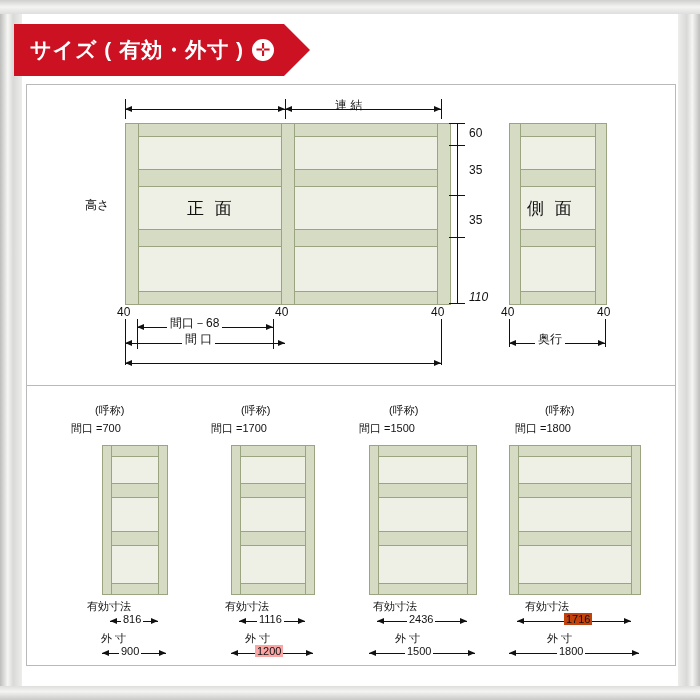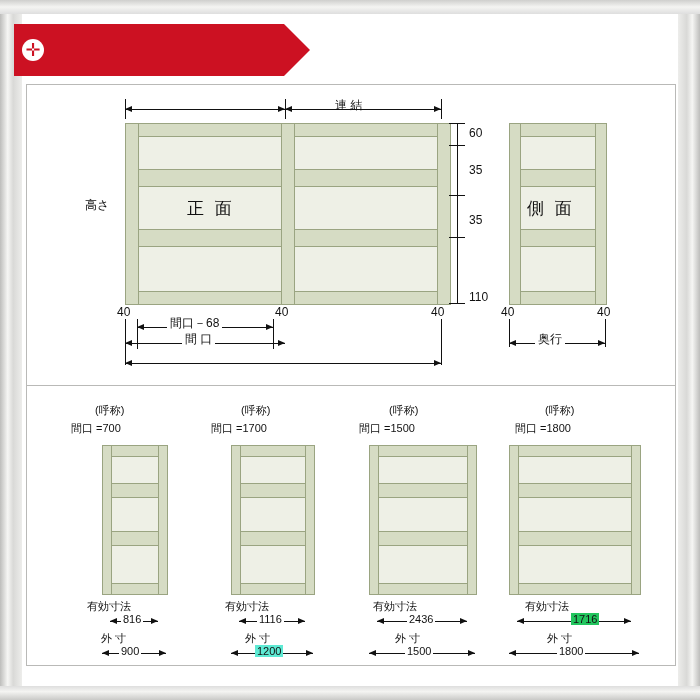--- a/index.html
+++ b/index.html
@@ -79,20 +79,21 @@
 </head>
 <body>
 
 <div class="page">
   <div class="metal-left"></div>
   <div class="metal-right"></div>
   <div class="metal-top"></div>
   <div class="metal-bottom"></div>
 
   <div class="ribbon">
+    <span class="ribbon-text">サイズ ( 有効・外寸 )</span>
     <span class="plus-badge">✛</span>
   </div>
 
   <div class="panel">
     <div class="divider"></div>
 
     <div class="line-v" style="left:98px;top:14px;height:20px;"></div>
     <div class="line-v" style="left:258px;top:14px;height:20px;"></div>
     <div class="line-v" style="left:414px;top:14px;height:20px;"></div>
 
@@ -130,21 +131,21 @@
 
     <div class="line-v" style="left:430px;top:38px;height:180px;"></div>
     <div class="line-h" style="left:422px;top:38px;width:16px;"></div>
     <div class="line-h" style="left:422px;top:60px;width:16px;"></div>
     <div class="line-h" style="left:422px;top:110px;width:16px;"></div>
     <div class="line-h" style="left:422px;top:152px;width:16px;"></div>
     <div class="line-h" style="left:422px;top:218px;width:16px;"></div>
     <div class="lbl" style="left:442px;top:41px;">60</div>
     <div class="lbl" style="left:442px;top:78px;">35</div>
     <div class="lbl" style="left:442px;top:128px;">35</div>
-    <div class="lbl" style="left:442px;top:205px;">110</div>
+    <div class="lbl" style="left:442px;top:205px;font-style:italic;">110</div>
 
     <div class="lbl" style="left:90px;top:220px;">40</div>
     <div class="lbl" style="left:248px;top:220px;">40</div>
     <div class="lbl" style="left:404px;top:220px;">40</div>
 
     <div class="line-v" style="left:110px;top:234px;height:30px;"></div>
     <div class="line-v" style="left:246px;top:234px;height:30px;"></div>
     <div class="line-h" style="left:110px;top:242px;width:136px;"></div>
     <div class="arrowL" style="left:110px;top:238.5px;"></div>
     <div class="arrowR" style="left:239px;top:238.5px;"></div>
@@ -225,21 +226,21 @@
       </div>
       <div class="lbl sm" style="left:38px;top:196px;">有効寸法</div>
       <div class="line-h" style="left:52px;top:218px;width:66px;"></div>
       <div class="arrowL" style="left:52px;top:214.5px;"></div>
       <div class="arrowR" style="left:111px;top:214.5px;"></div>
       <div class="lbl sm" style="left:70px;top:210px;background:#fff;padding:0 2px;">1116</div>
       <div class="lbl sm" style="left:58px;top:228px;">外 寸</div>
       <div class="line-h" style="left:44px;top:250px;width:82px;"></div>
       <div class="arrowL" style="left:44px;top:246.5px;"></div>
       <div class="arrowR" style="left:119px;top:246.5px;"></div>
-      <div class="lbl sm" style="left:68px;top:242px;background:#5eead4;padding:0 2px;">1200</div>
+      <div class="lbl sm" style="left:68px;top:242px;background:#fca5a5;padding:0 2px;">1200</div>
     </div>
 
     <div class="mini-wrap" style="left:300px;top:318px;width:180px;">
       <div class="lbl sm" style="left:62px;top:0px;">(呼称)</div>
       <div class="lbl sm" style="left:32px;top:18px;">間口 =1500</div>
       <div class="rack" style="left:42px;top:42px;width:106px;height:148px;">
         <div class="bay" style="left:8px;top:8px;width:90px;height:32px;"></div>
         <div class="bay" style="left:8px;top:50px;width:90px;height:38px;"></div>
         <div class="bay" style="left:8px;top:98px;width:90px;height:40px;"></div>
         <div class="shelf" style="left:4px;top:0px;width:98px;height:10px;"></div>
@@ -272,21 +273,21 @@
         <div class="shelf" style="left:4px;top:38px;width:122px;height:13px;"></div>
         <div class="shelf" style="left:4px;top:86px;width:122px;height:13px;"></div>
         <div class="shelf" style="left:4px;top:138px;width:122px;height:10px;"></div>
         <div class="post" style="left:0px;top:0px;width:8px;height:148px;"></div>
         <div class="post" style="left:122px;top:0px;width:8px;height:148px;"></div>
       </div>
       <div class="lbl sm" style="left:58px;top:196px;">有効寸法</div>
       <div class="line-h" style="left:50px;top:218px;width:114px;"></div>
       <div class="arrowL" style="left:50px;top:214.5px;"></div>
       <div class="arrowR" style="left:157px;top:214.5px;"></div>
-      <div class="lbl sm" style="left:104px;top:210px;background:#22c55e;padding:0 2px;">1716</div>
+      <div class="lbl sm" style="left:97px;top:210px;background:#c2410c;padding:0 2px;">1716</div>
       <div class="lbl sm" style="left:80px;top:228px;">外 寸</div>
       <div class="line-h" style="left:42px;top:250px;width:130px;"></div>
       <div class="arrowL" style="left:42px;top:246.5px;"></div>
       <div class="arrowR" style="left:165px;top:246.5px;"></div>
       <div class="lbl sm" style="left:90px;top:242px;background:#fff;padding:0 2px;">1800</div>
     </div>
 
   </div>
 </div>
 

